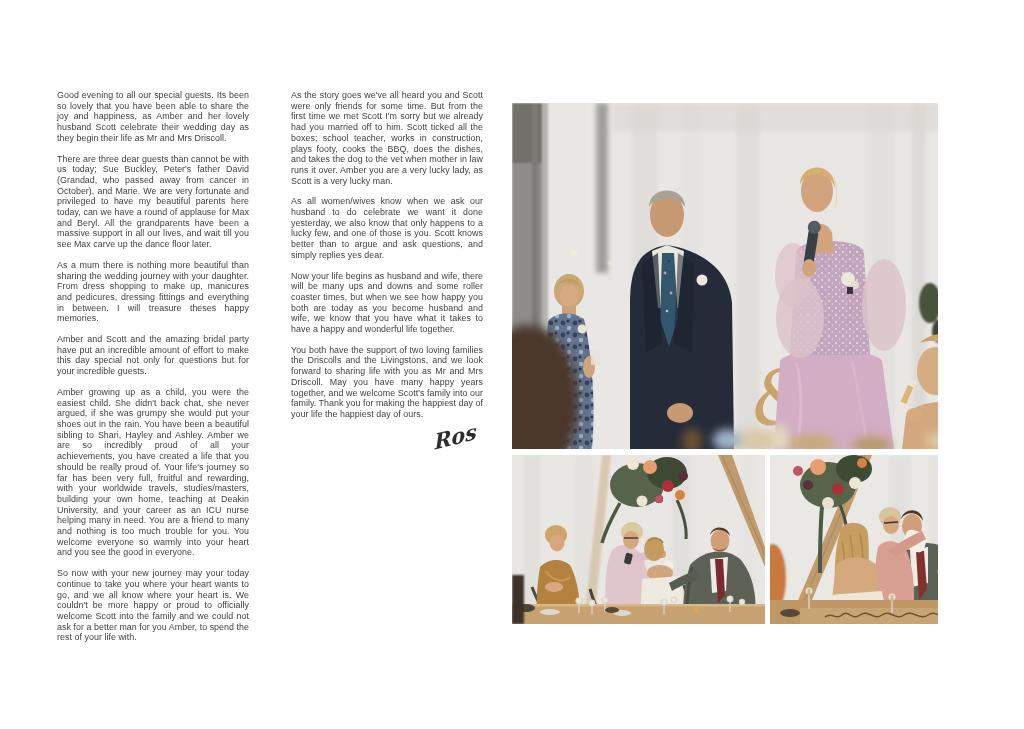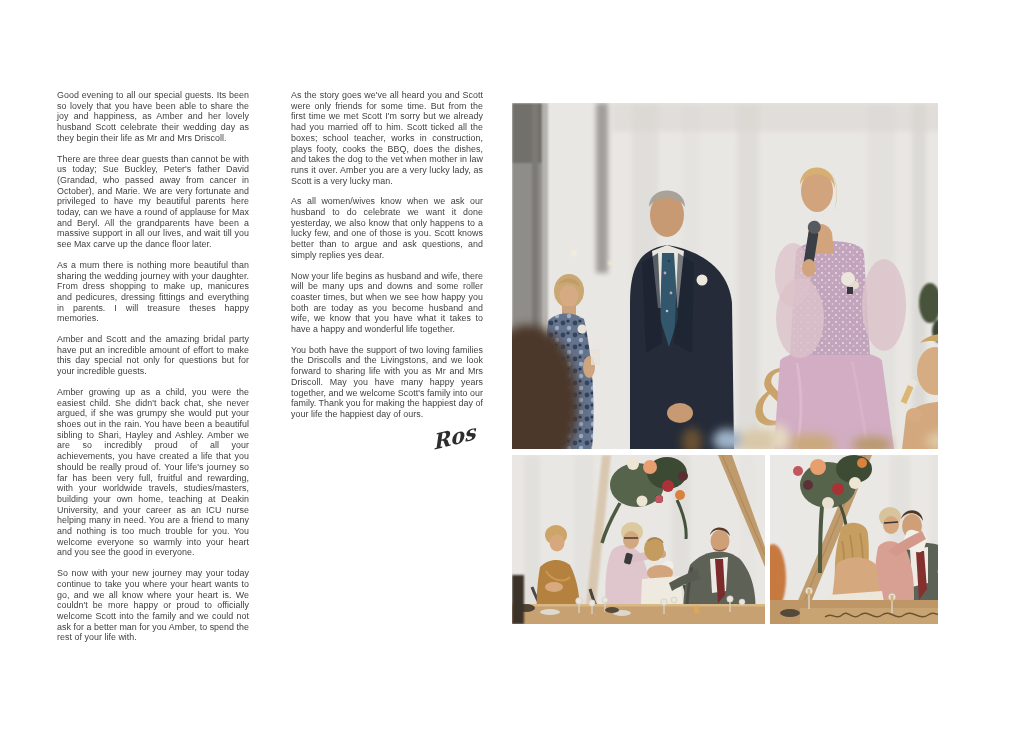--- a/index.html
+++ b/index.html
@@ -19,21 +19,21 @@
   #photo-br{left:770px;top:455px;}
 </style>
 </head>
 <body>
 
 <div class="page">
 
   <div class="speech-col col-1">
       <p>Good evening to all our special guests. Its been so lovely that you have been able to share the joy and happiness, as Amber and her lovely husband Scott celebrate their wedding day as they begin their life as Mr and Mrs Driscoll.</p>
       <p>There are three dear guests than cannot be with us today; Sue Buckley, Peter's father David (Grandad, who passed away from cancer in October), and Marie. We are very fortunate and privileged to have my beautiful parents here today, can we have a round of applause for Max and Beryl. All the grandparents have been a massive support in all our lives, and wait till you see Max carve up the dance floor later.</p>
-      <p>As a mum there is nothing more beautiful than sharing the wedding journey with your daughter. From dress shopping to make up, manicures and pedicures, dressing fittings and everything in parents. I will treasure theses happy memories.</p>
+      <p>As a mum there is nothing more beautiful than sharing the wedding journey with your daughter. From dress shopping to make up, manicures and pedicures, dressing fittings and everything in between. I will treasure theses happy memories.</p>
       <p>Amber and Scott and the amazing bridal party have put an incredible amount of effort to make this day special not only for questions but for your incredible guests.</p>
       <p>Amber growing up as a child, you were the easiest child. She didn't back chat, she never argued, if she was grumpy she would put your shoes out in the rain. You have been a beautiful sibling to Shari, Hayley and Ashley. Amber we are so incredibly proud of all your achievements, you have created a life that you should be really proud of. Your life's journey so far has been very full, fruitful and rewarding, with your worldwide travels, studies/masters, building your own home, teaching at Deakin University, and your career as an ICU nurse helping many in need. You are a friend to many and nothing is too much trouble for you. You welcome everyone so warmly into your heart and you see the good in everyone.</p>
       <p>So now with your new journey may your today continue to take you where your heart wants to go, and we all know where your heart is. We couldn't be more happy or proud to officially welcome Scott into the family and we could not ask for a better man for you Amber, to spend the rest of your life with.</p>
     </div>
 
   <div class="speech-col col-2">
     <div>
         <p>As the story goes we've all heard you and Scott were only friends for some time. But from the first time we met Scott I'm sorry but we already had you married off to him. Scott ticked all the boxes; school teacher, works in construction, plays footy, cooks the BBQ, does the dishes, and takes the dog to the vet when mother in law runs it over. Amber you are a very lucky lady, as Scott is a very lucky man.</p>
         <p>As all women/wives know when we ask our husband to do celebrate we want it done yesterday, we also know that only happens to a lucky few, and one of those is you. Scott knows better than to argue and ask questions, and simply replies yes dear.</p>
         <p>Now your life begins as husband and wife, there will be many ups and downs and some roller coaster times, but when we see how happy you both are today as you become husband and wife, we know that you have what it takes to have a happy and wonderful life together.</p>

